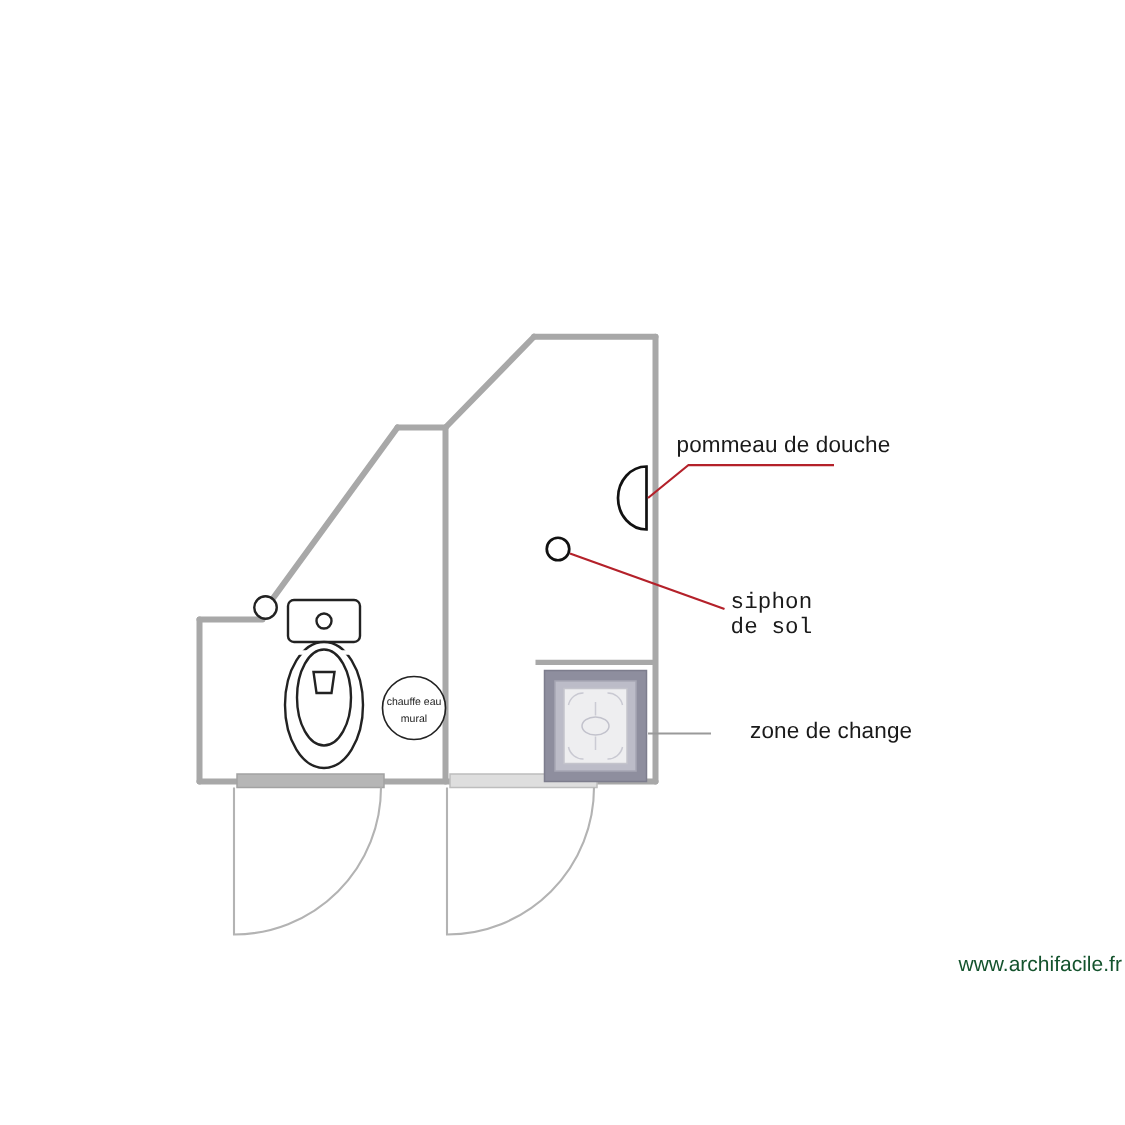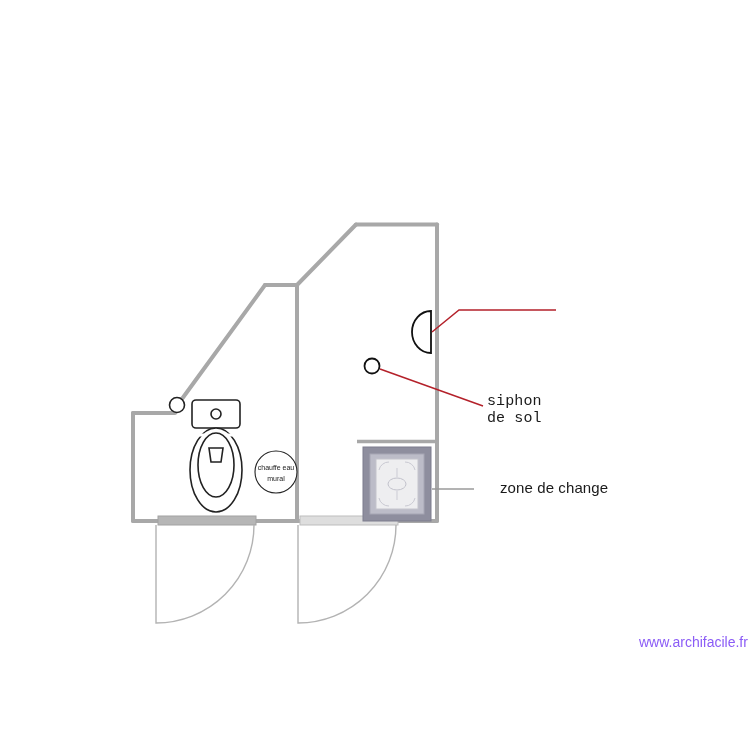--- a/index.html
+++ b/index.html
@@ -40,21 +40,21 @@
   }
   #label-pommeau { left: 451px; top: 288px; }
   #label-siphon  { left: 487px; top: 393px; font-family: Liberation Mono, monospace; }
   #label-zone    { left: 500px; top: 479px; text-align: center; }
   #site-watermark {
     position: absolute;
     left: 639px;
     top: 634px;
     font-family: "Liberation Sans", sans-serif;
     font-size: 14px;
-    color: #8b5cf6;
+    color: #14532d;
     white-space: pre;
   }
   .fixture-text {
     font-family: "Liberation Sans", sans-serif;
     font-size: 7px;
     fill: #1a1a1a;
   }
 </style>
 </head>
 <body>
@@ -148,20 +148,21 @@
     <g>
 
       <path d="M 432 332 L 459 310 L 556 310" fill="none" stroke="#b4212a" stroke-width="1.5"></path>
 
       <line x1="380" y1="369" x2="483" y2="406" stroke="#b4212a" stroke-width="1.5"></line>
 
       <line x1="432" y1="489" x2="474" y2="489" stroke="#9a9a9a" stroke-width="1.3"></line>
     </g>
   </svg>
 
+  <div class="annotation-label" id="label-pommeau">pommeau de douche</div>
 
   <div class="annotation-label" id="label-siphon"><span>siphon</span><br><span>de sol</span></div>
 
   <div class="annotation-label" id="label-zone">zone de change</div>
 
   <div id="site-watermark">www.archifacile.fr</div>
 
 </div>
 
 </body></html>

